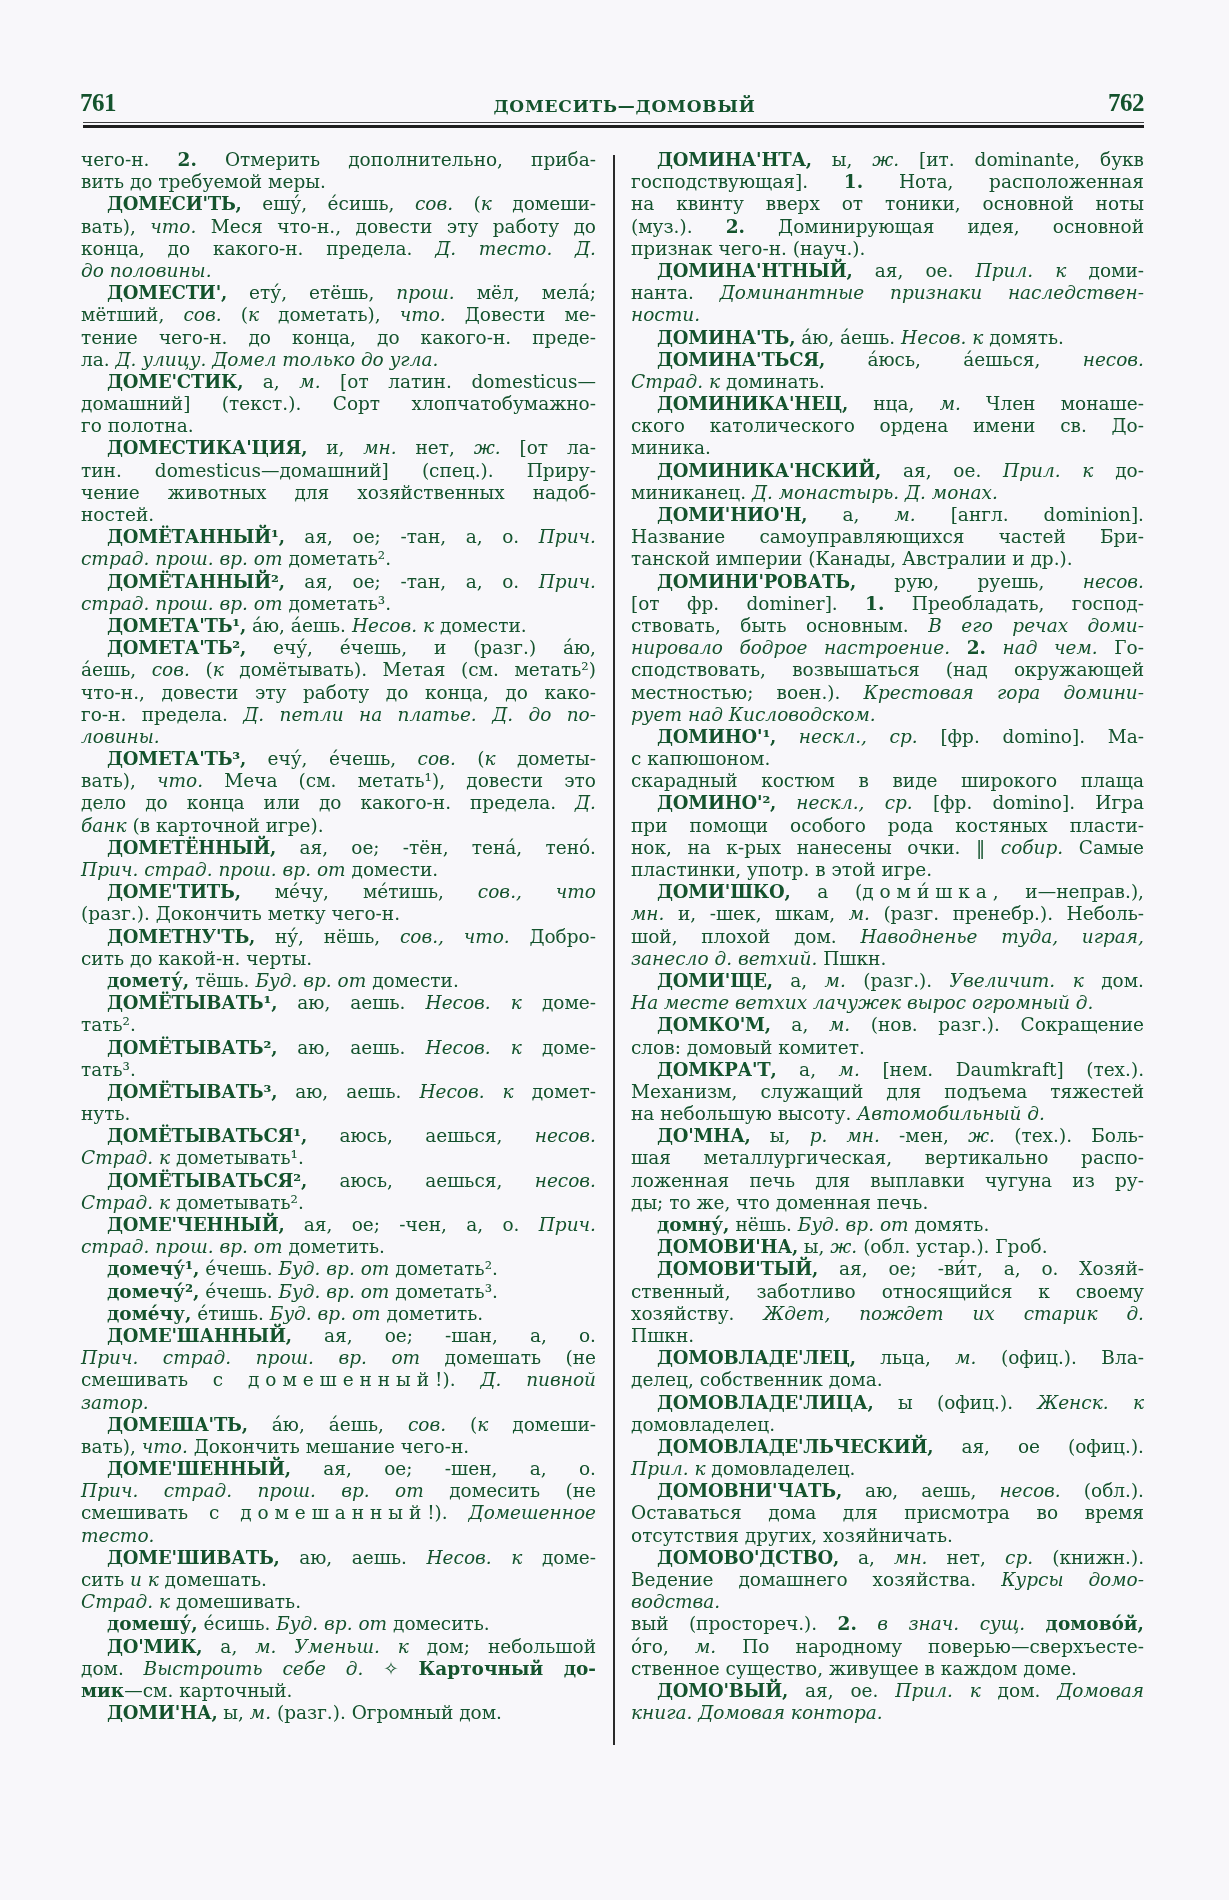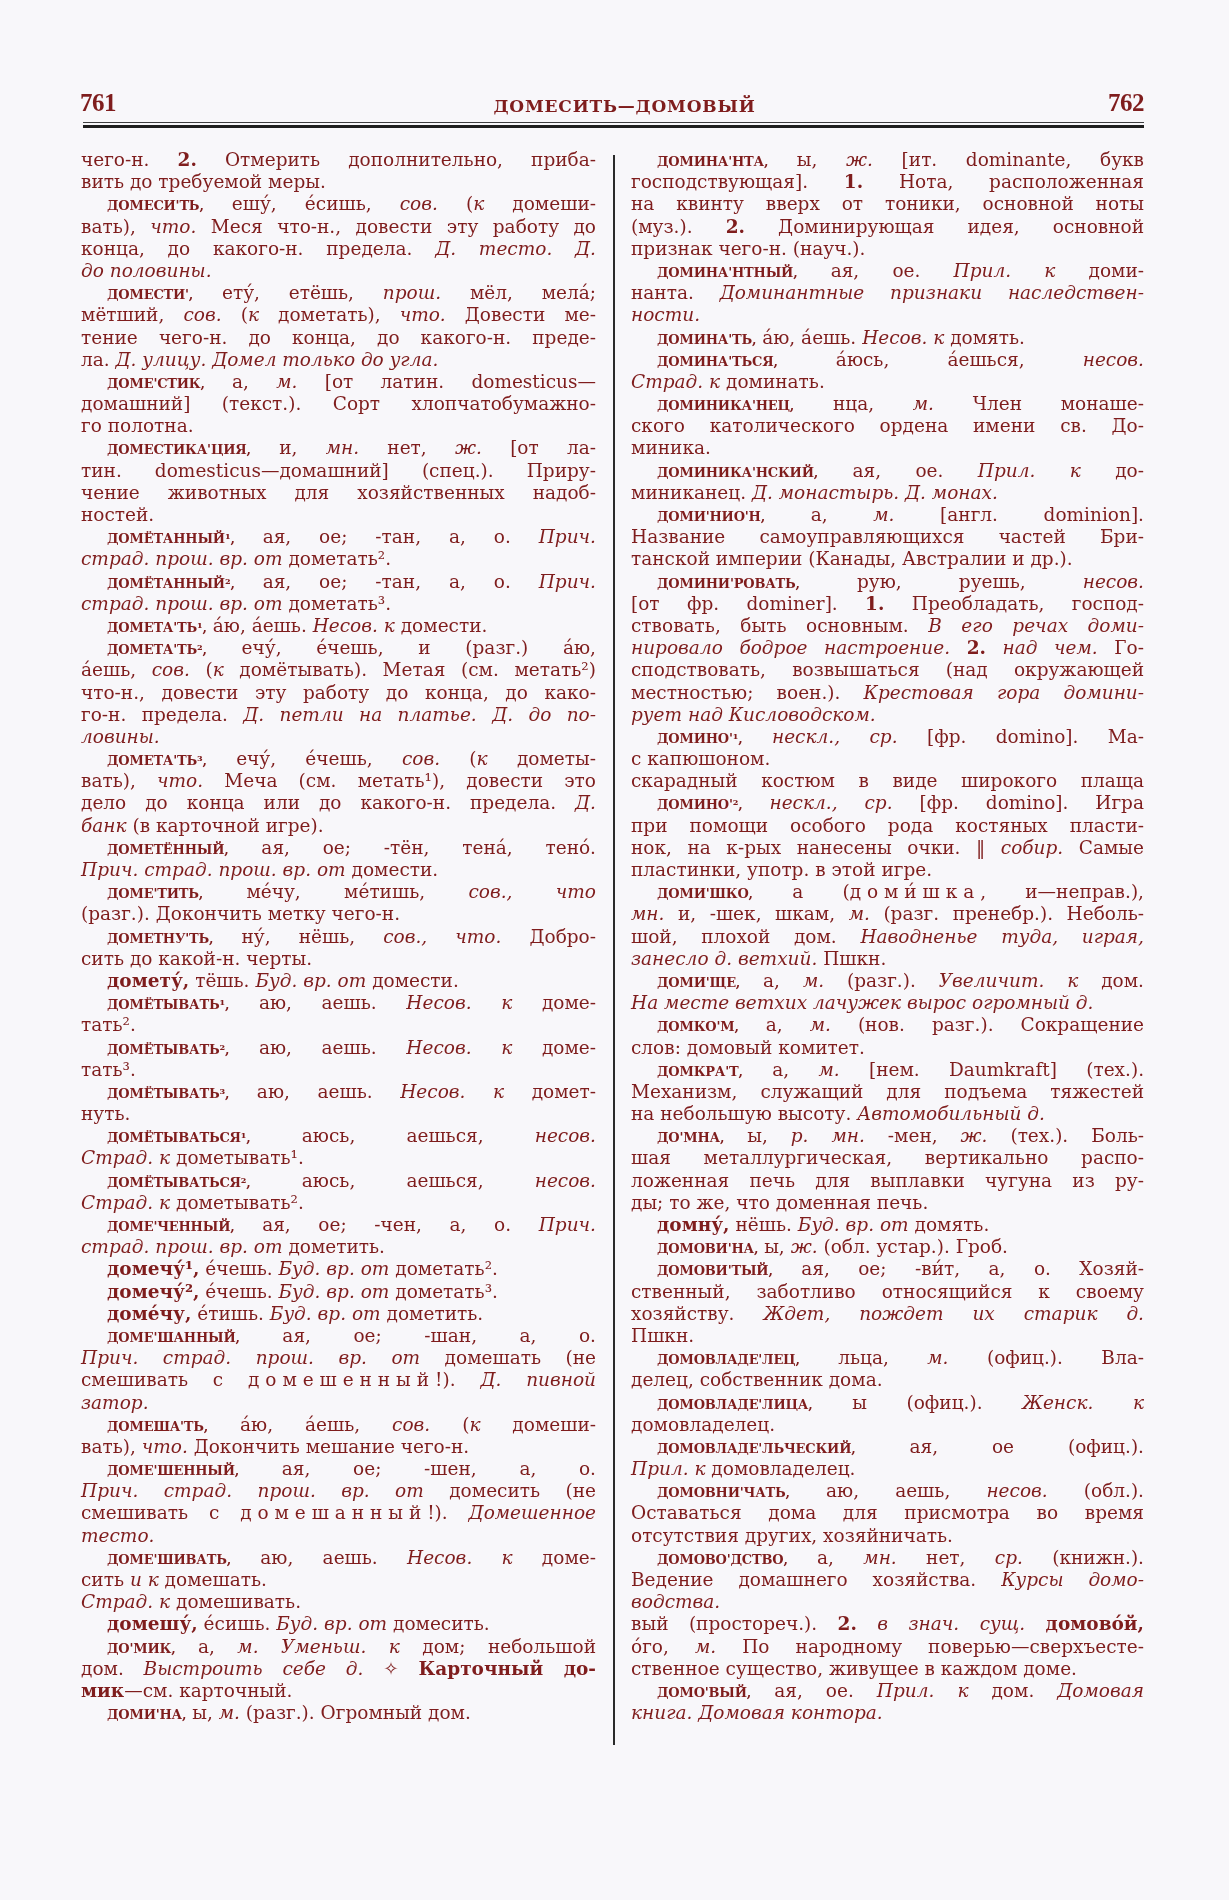--- a/index.html
+++ b/index.html
@@ -1,18 +1,18 @@
 <!DOCTYPE html>
 <html><head>
 <meta charset="utf-8">
 <style>
   html, body { margin: 0; padding: 0; background: #f8f7fa; }
   .page {
     position: relative; width: 1229px; height: 1820px; overflow: hidden;
-    background: #f8f7fa; color: #7f1d1d;
+    background: #f8f7fa; color: #14532d;
     font-family: "DejaVu Serif", serif;
   }
   .running-head { position: absolute; left: 0; top: 0; width: 1229px; height: 140px; }
   .pgnum {
     position: absolute; top: 89px;
     font-family: "Liberation Serif", serif; font-weight: bold;
     font-size: 25px; line-height: 28px; letter-spacing: -0.5px;
   }
   .pg-left { left: 80px; }
   .pg-right { right: 85px; }
@@ -30,21 +30,21 @@
   .col-right { left: 631px; width: 513px; }
   .col-divider { position: absolute; left: 613px; top: 155px; width: 1.5px; height: 1590px; background: #2a2a2a; }
 
   .entry { margin: 0; padding: 0; }
   .line {
     box-sizing: border-box; height: 22.2px; line-height: 22.2px;
     text-align: left; overflow: visible;
   }
   .line.j { text-align: justify; text-align-last: justify; }
   .line.ind { padding-left: 26px; }
-  .hw { font-weight: bold; font-size: 13px; letter-spacing: -0.2px; }
+  .hw { font-weight: bold; font-size: 18px; letter-spacing: -0.2px; }
   .bd { font-weight: bold; }
   .it { font-style: italic; }
   .sp { letter-spacing: 0.32em; }
   .rm { }
 </style>
 </head>
 <body>
 
 <div class="page">
   <div class="running-head">

